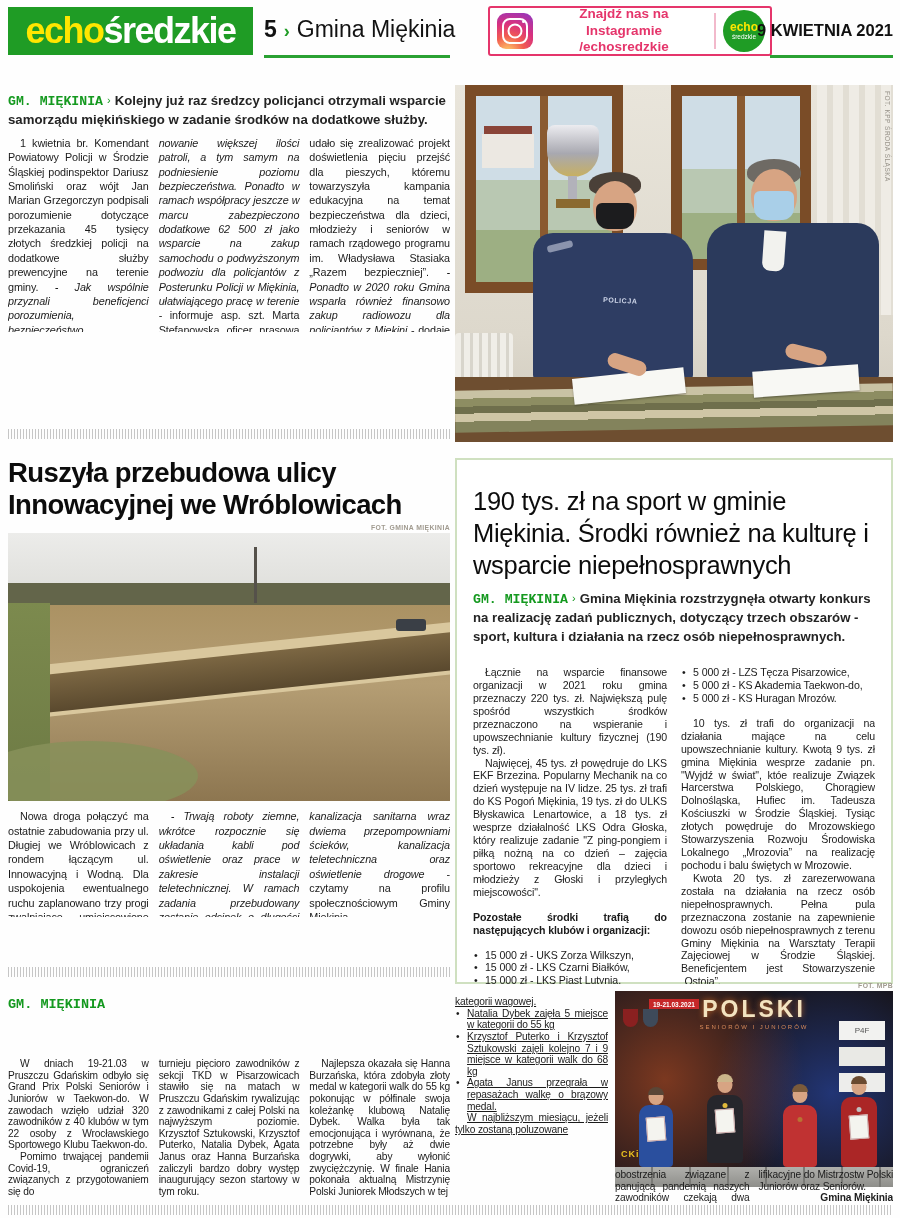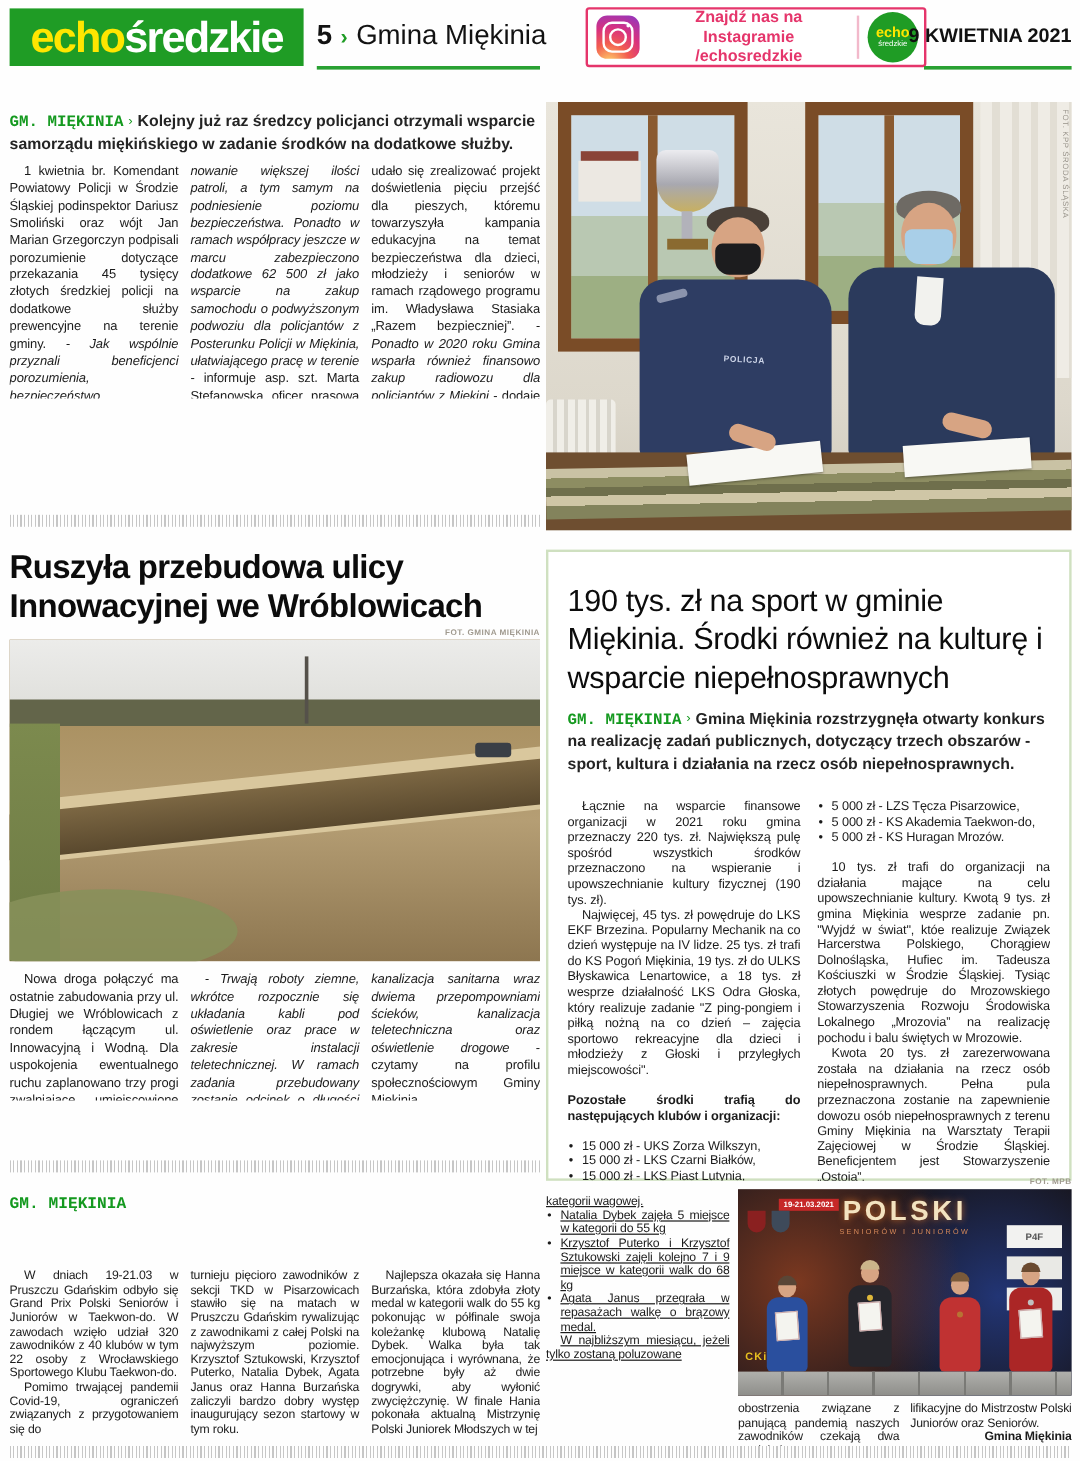--- a/index.html
+++ b/index.html
@@ -113,29 +113,29 @@
   .art-sport .hl{font-weight:400;font-size:25.5px;line-height:1.25;letter-spacing:-0.3px;}
   .art-sport .cols{gap:14px;margin-top:20px;height:318px;}
   .art-sport .col{font-size:10.6px;line-height:1.22;}
   
   .k4{position:absolute;left:8px;top:997px;font-size:13.5px;font-weight:700;color:#14991f;}
   .h4{position:absolute;left:8px;top:1012px;width:448px;font-weight:400;font-size:29px;letter-spacing:-0.5px;}
   .c4a{position:absolute;left:8px;top:1058px;width:442px;height:146px;}
   .c4a .col,.c4d,.c4u .col{font-size:10.2px;line-height:1.14;letter-spacing:-0.15px;}
   .c4d{position:absolute;left:455px;top:996px;width:153px;height:208px;overflow:hidden;text-decoration:underline;}
   .cr3{position:absolute;left:693px;top:982px;width:200px;text-align:right;}
-  .photo-podium{left:615px;top:991px;width:278px;height:172px;
+  .photo-podium{left:615px;top:991px;width:278px;height:196px;
     background:radial-gradient(circle at 18% 45%,rgba(205,85,35,.55),transparent 55%),
                radial-gradient(circle at 78% 52%,rgba(45,85,205,.5),transparent 50%),#17151c;}
   .pd-title{position:absolute;left:0;top:5px;width:100%;text-align:center;font-weight:700;font-size:23px;
             letter-spacing:3px;color:#f3e3c0;text-shadow:0 0 6px rgba(230,120,40,.8);}
   .pd-sub{position:absolute;left:0;top:33px;width:100%;text-align:center;font-size:6px;letter-spacing:2px;color:#d88a5a;}
   .pd-chip{position:absolute;left:34px;top:8px;background:#c62828;color:#fff;font-size:6.5px;font-weight:700;padding:1.5px 4px;}
   .pd-box{position:absolute;right:8px;width:46px;height:19px;background:#f2f2f0;color:#555;
-          display:flex;align-items:center;justify-content:center;font-weight:700;font-size:8px;}
+          display:flex;align-items:center;justify-content:center;font-weight:400;font-size:8px;}
   .pd-b1{top:30px;} .pd-b2{top:56px;background:#e9e9e5;} .pd-b3{top:82px;background:#ededeb;}
   .pd-shield{position:absolute;width:15px;height:18px;border-radius:0 0 8px 8px;}
   .pd-s1{left:8px;top:18px;background:#8a2020;} .pd-s2{left:28px;top:18px;background:#3e4a5a;}
   .pd-ckis{position:absolute;left:6px;bottom:28px;color:#e8c020;font-weight:700;font-size:9px;letter-spacing:1px;}
   .pd-floor{position:absolute;left:0;bottom:0;width:100%;height:20px;
             background:repeating-linear-gradient(90deg,transparent 0 36px,#7a7a76 36px 38px),linear-gradient(#b0b0ac,#8e8e8a);}
   .ath{position:absolute;}
   .ath .body{position:absolute;bottom:0;border-radius:10px 10px 4px 4px;}
   .ath .head{position:absolute;width:15px;height:16px;border-radius:50%;background:#d7a483;left:50%;transform:translateX(-50%);}
   .ath .hairc{position:absolute;width:16px;height:8px;border-radius:8px 8px 0 0;left:50%;transform:translateX(-50%);}

